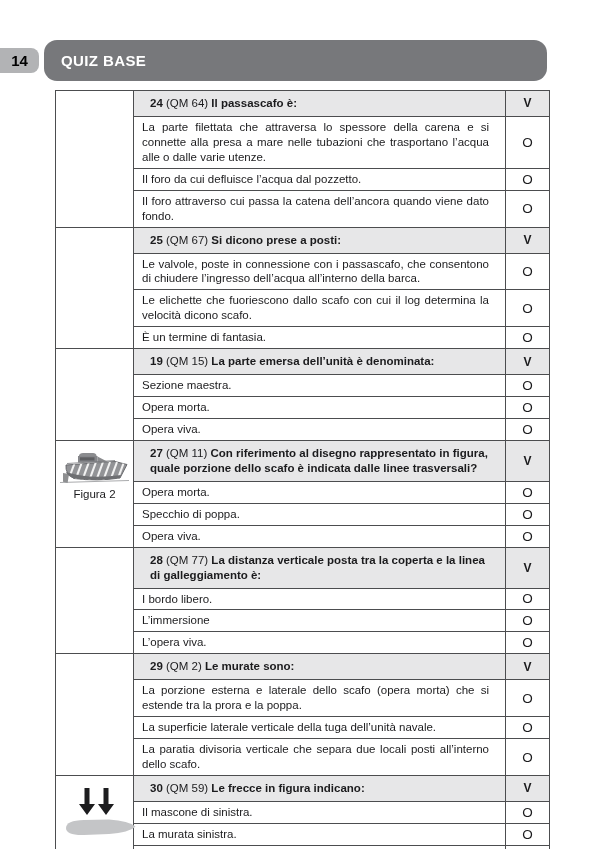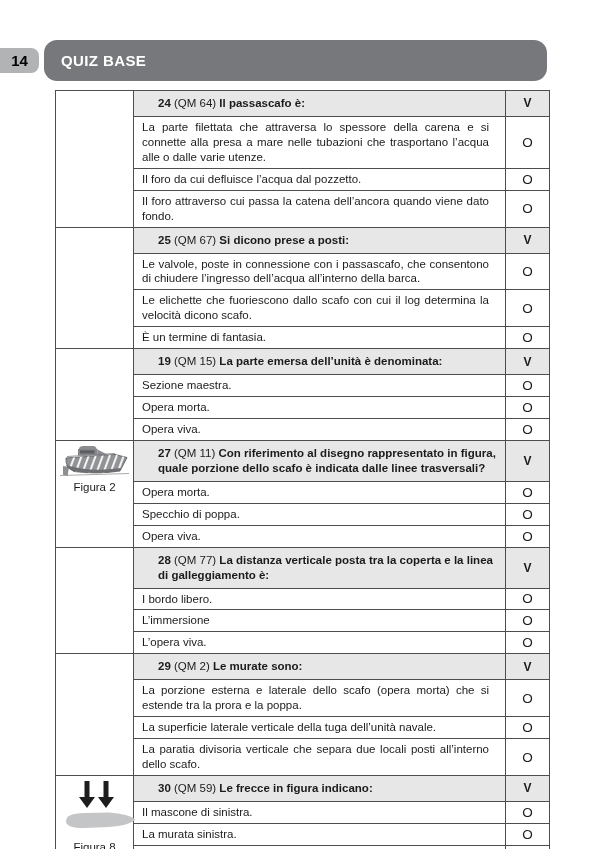--- a/index.html
+++ b/index.html
@@ -26,25 +26,25 @@
     width:503px;height:41px;background:var(--header-bar);
     border-radius:13px;color:#ffffff;font-weight:bold;font-size:15px;
     display:flex;align-items:center;padding-left:17px;letter-spacing:.4px;
   }
   table.quiz{
     position:absolute;top:90px;left:55px;width:494px;
     border-collapse:collapse;table-layout:fixed;
   }
   table.quiz td{border:1px solid var(--border);}
   td.figure-cell{
-    width:78px;vertical-align:top;text-align:center;background:#fff;padding-top:0;
+    width:78px;vertical-align:top;text-align:center;background:#fff;padding-top:7px;
   }
   td.question-cell{
     background:var(--question-bg);font-size:11.5px;line-height:1.3;
-    padding:5px 8px 5px 24px;text-align:left;
+    padding:5px 8px 5px 16px;text-align:left;
   }
   td.question-cell .bold{font-weight:bold;}
   td.v-cell{
     width:44px;background:var(--question-bg);text-align:center;
     font-weight:bold;font-size:12px;
   }
   td.answer-cell{
     background:#fff;font-size:11.5px;line-height:1.3;
     padding:3px 16px 3px 8px;text-align:justify;
   }

